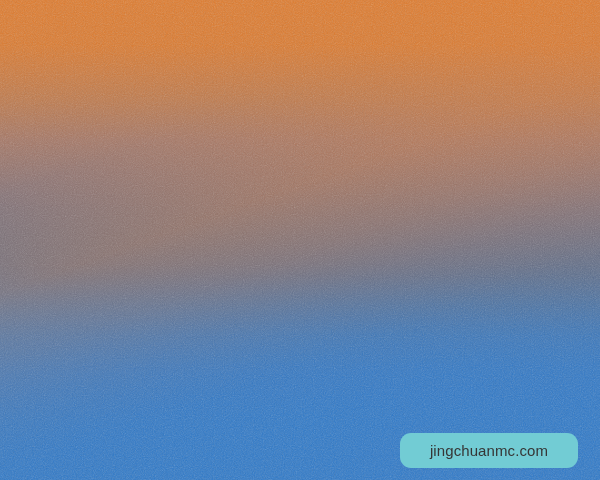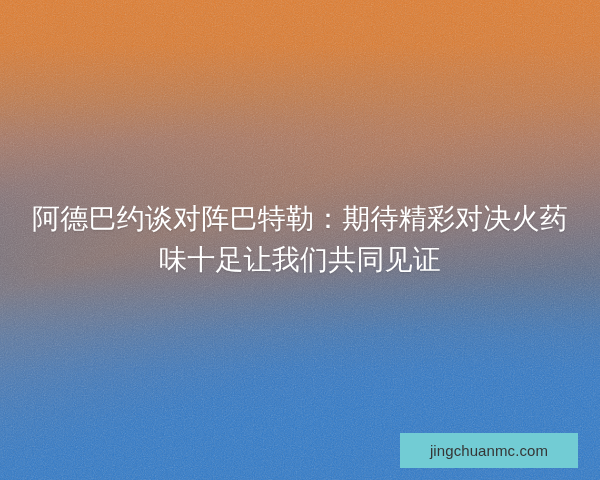--- a/index.html
+++ b/index.html
@@ -99,20 +99,21 @@
   .badge {
     position: absolute;
     left: 400px;
     top: 433px;
     width: 178px;
     height: 35px;
     background: #72CCD4;
     display: flex;
     align-items: center;
     justify-content: center;
+    border-radius: 11px;
   }
   .badge-text {
     color: #363636;
     font-size: 15px;
     letter-spacing: 0.1px;
     font-weight: 400;
     white-space: nowrap;
   }
 </style>
 </head>
@@ -125,19 +126,18 @@
   <div class="bg-wash"></div>
 
   <svg class="bg-grain" xmlns="http://www.w3.org/2000/svg" width="640" height="520" aria-hidden="true">
     <filter id="grainFilter">
       <feTurbulence type="fractalNoise" baseFrequency="0.9" numOctaves="3" stitchTiles="stitch"></feTurbulence>
       <feColorMatrix type="saturate" values="0"></feColorMatrix>
     </filter>
     <rect width="640" height="520" filter="url(#grainFilter)"></rect>
   </svg>
 
-  <div class="headline">阿德巴约谈对阵巴特勒：期待精彩对决火药味十足让我们共同见证</div>
 
   <div class="badge">
     <span class="badge-text">jingchuanmc.com</span>
   </div>
 
 </div>
 
 </body></html>

